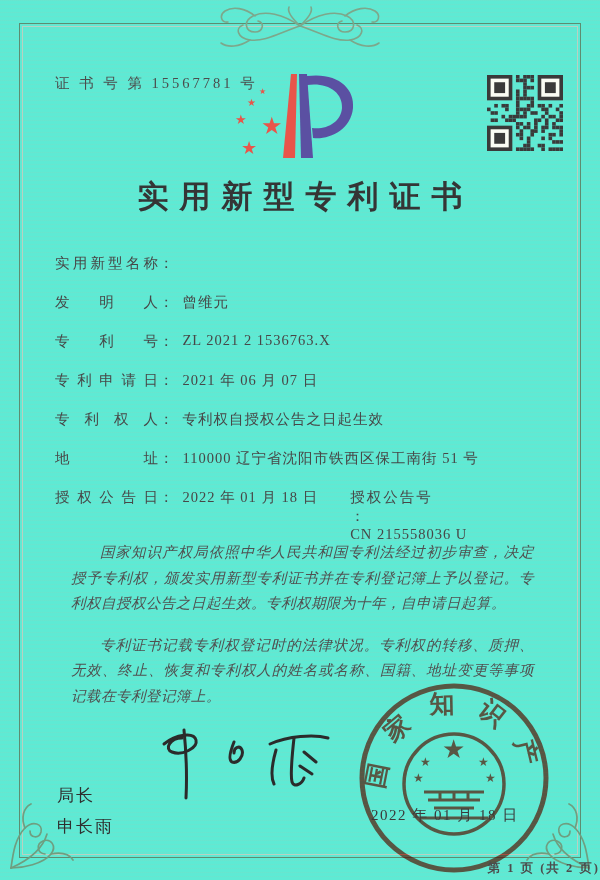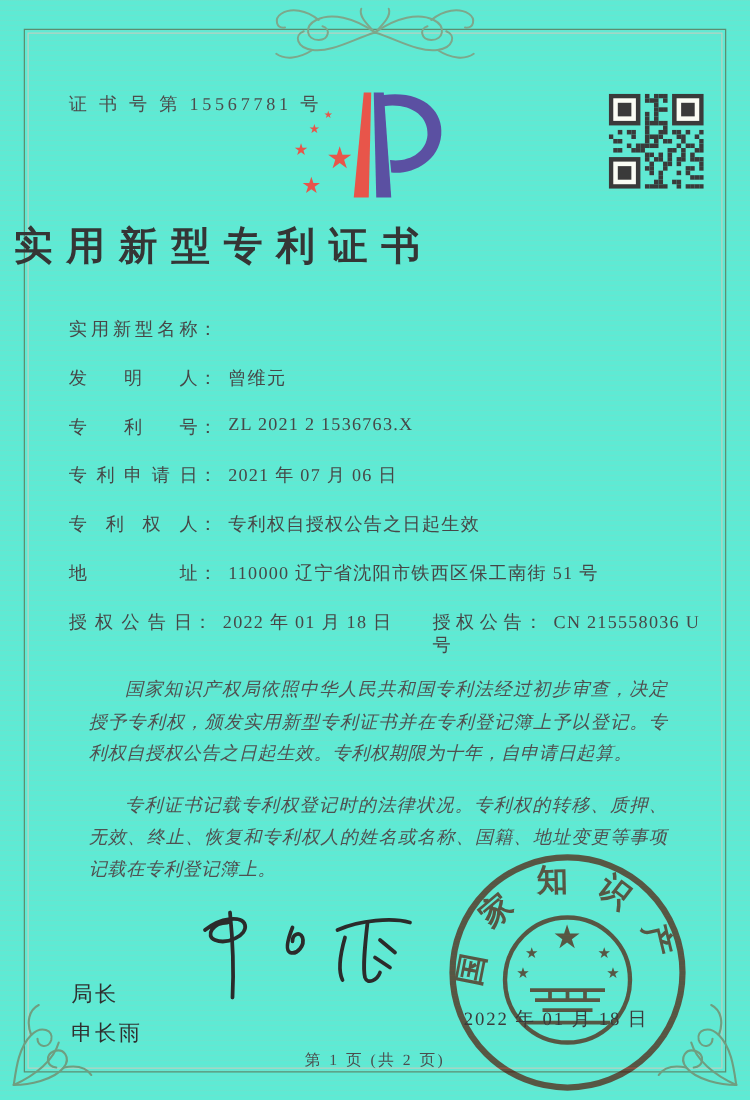--- a/index.html
+++ b/index.html
@@ -13,42 +13,42 @@
     content:"";position:absolute;inset:0;pointer-events:none;
     background:repeating-linear-gradient(180deg, rgba(170,195,175,.14) 0 1px, rgba(0,0,0,0) 1px 4px);
   }
   .frame{position:absolute;left:19px;top:23px;width:560px;height:833px;border:1.5px solid #5c8d71;}
   .frame::after{content:"";position:absolute;inset:2px;border:1px solid #b9d1c1;}
   .ornament{position:absolute;pointer-events:none;}
   .cert-no{position:absolute;left:55px;top:74px;font-size:14.5px;letter-spacing:3px;color:#4c4c4c;}
   .logo{position:absolute;left:233px;top:66px;}
   .qr{position:absolute;left:487px;top:75px;}
   .title{
-    position:absolute;left:0;right:0;top:176px;text-align:left;
+    position:absolute;left:0;right:0;top:176px;text-align:center;
     font-size:31px;font-weight:bold;letter-spacing:11px;color:#353535;text-indent:11px;
   }
   .fields{position:absolute;left:55px;right:40px;top:254px;font-size:14.5px;color:#474747;}
   .field-row{display:flex;align-items:flex-start;height:39px;}
   .field-label{display:inline-block;width:104px;text-align:justify;text-align-last:justify;letter-spacing:1px;}
   .field-colon{margin-right:9px;}
   .field-value{letter-spacing:1px;white-space:nowrap;}
-  .grant-group2{margin-left:32px;display:flex;align-items:baseline;}
+  .grant-group2{margin-left:32px;display:flex;align-items:baseline;flex-direction:column;}
   .grant-group2 .field-label{width:auto;letter-spacing:2px;text-align-last:auto;}
   .body-text{
     position:absolute;left:55px;right:50px;top:524px;
     font-size:14.5px;line-height:25.5px;color:#505050;
     font-style:italic;text-align:justify;letter-spacing:.5px;
   }
   .body-text p{margin:16px;text-indent:2em;}
   .director{position:absolute;left:57px;top:740px;font-size:17px;line-height:31px;color:#2f2f2f;
     font-family:Liberation Sans, sans-serif;letter-spacing:2px;margin-top:40px;}
   .signature{position:absolute;left:142px;top:722px;}
   .seal{position:absolute;left:356px;top:680px;opacity:.88;mix-blend-mode:multiply;}
   .seal-date{position:absolute;left:371px;top:806px;font-size:15px;letter-spacing:1.5px;color:#3a3a3a;}
-  .footer{position:absolute;left:0;right:0;top:840px;text-align:center;font-size:12.5px;color:#4c4c4c;letter-spacing:2px;}
+  .footer{position:absolute;left:0;right:0;top:860px;text-align:right;font-size:12.5px;color:#4c4c4c;letter-spacing:2px;font-weight:bold;}
 </style>
 </head>
 <body>
 
 <div class="page">
 
   <div class="frame"></div>
 
   <svg class="ornament" style="left:195px;top:2px;" width="210" height="50" viewBox="0 0 210 50">
     <g fill="none" stroke="#7da78b" stroke-width="1.6" stroke-linecap="round">
@@ -244,21 +244,21 @@
       <span class="field-value">曾维元</span>
     </div>
     <div class="field-row">
       <span class="field-label">专利号</span>
         <span class="field-colon">：</span>
       <span class="field-value">ZL 2021 2 1536763.X</span>
     </div>
     <div class="field-row">
       <span class="field-label">专利申请日</span>
         <span class="field-colon">：</span>
-      <span class="field-value">2021 年 07 月 06 日</span>
+      <span class="field-value">2021 年 06 月 07 日</span>
     </div>
     <div class="field-row">
       <span class="field-label">专利权人</span>
         <span class="field-colon">：</span>
       <span class="field-value">专利权自授权公告之日起生效</span>
     </div>
     <div class="field-row">
       <span class="field-label">地址</span>
         <span class="field-colon">：</span>
       <span class="field-value">110000 辽宁省沈阳市铁西区保工南街 51 号</span>

